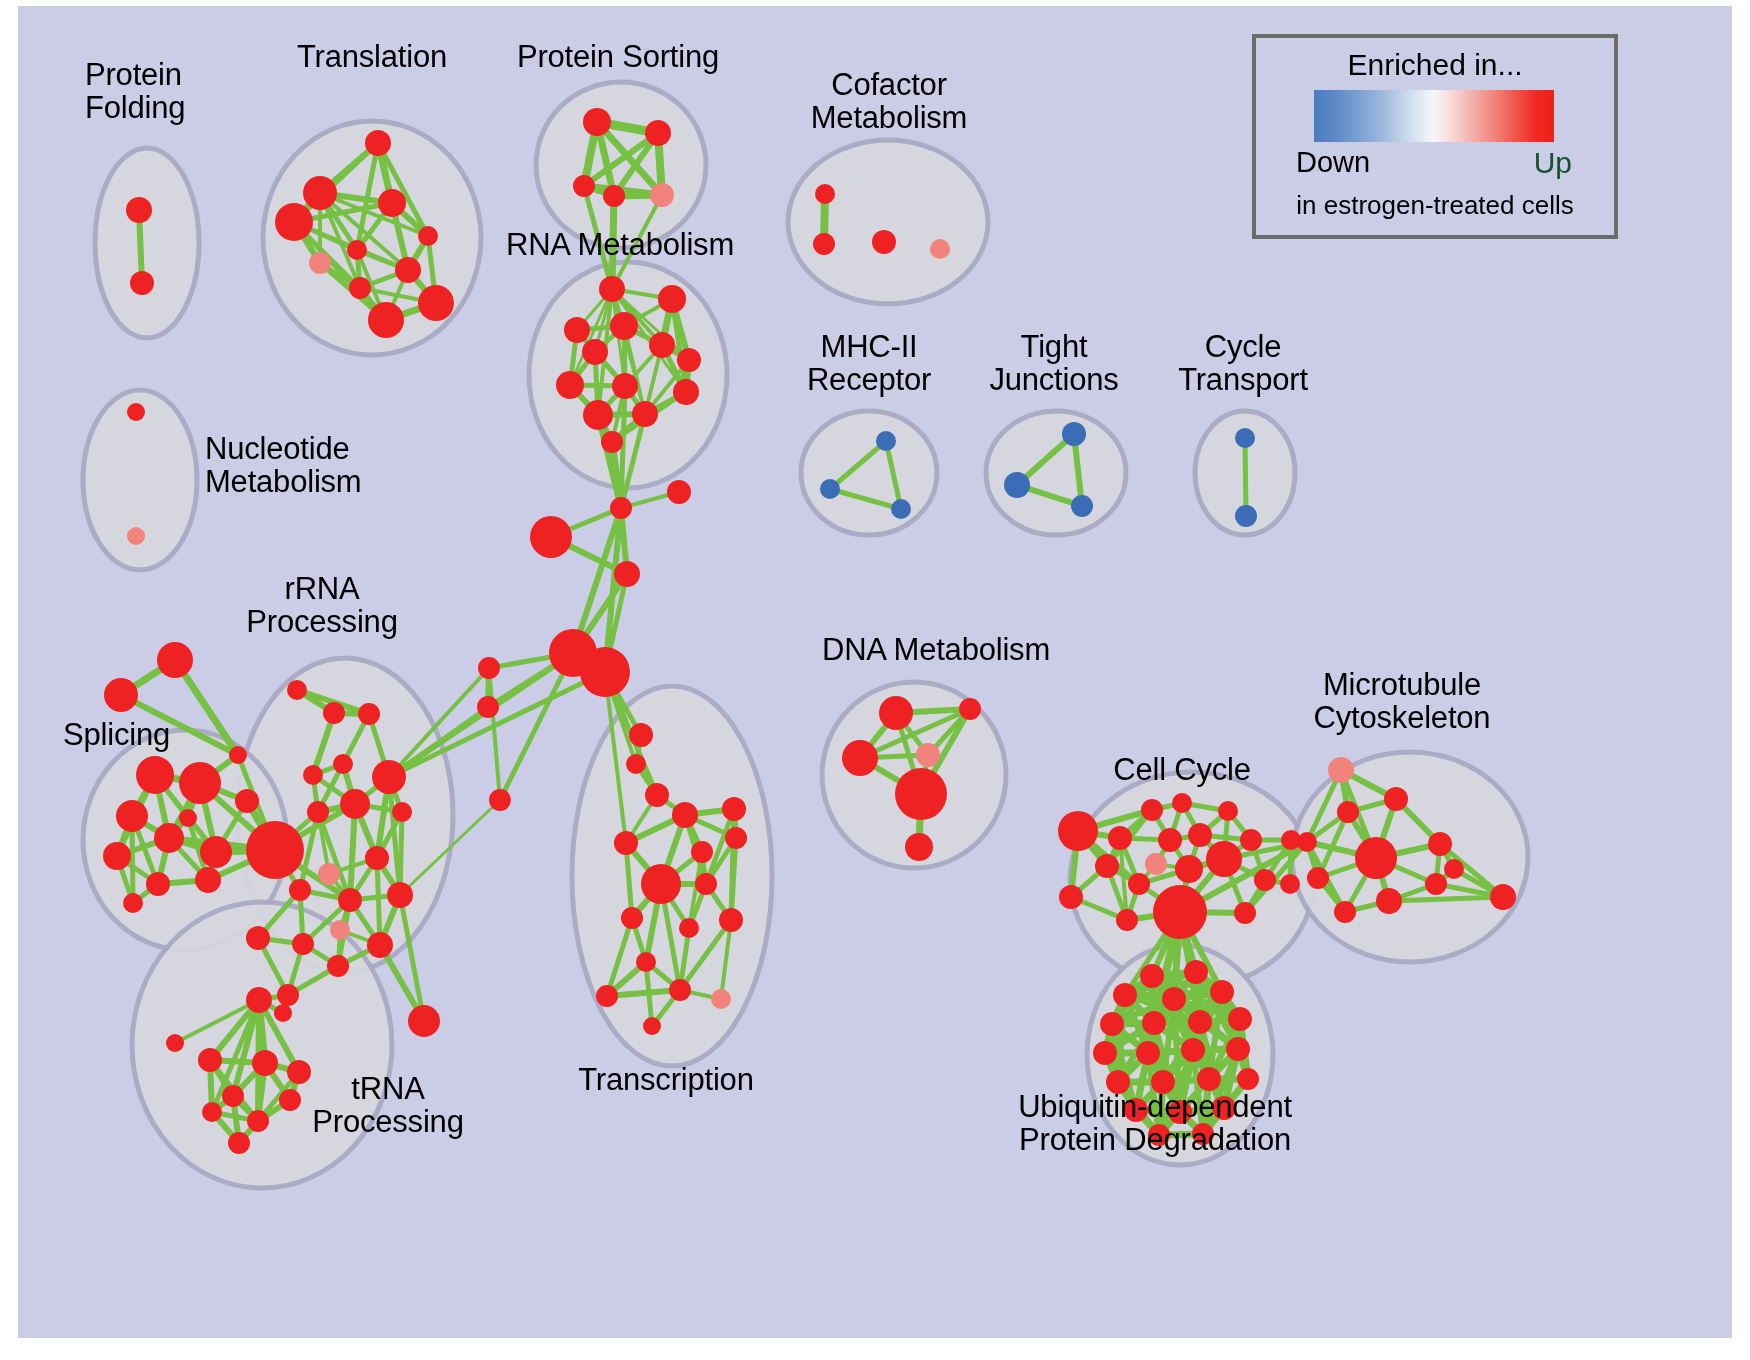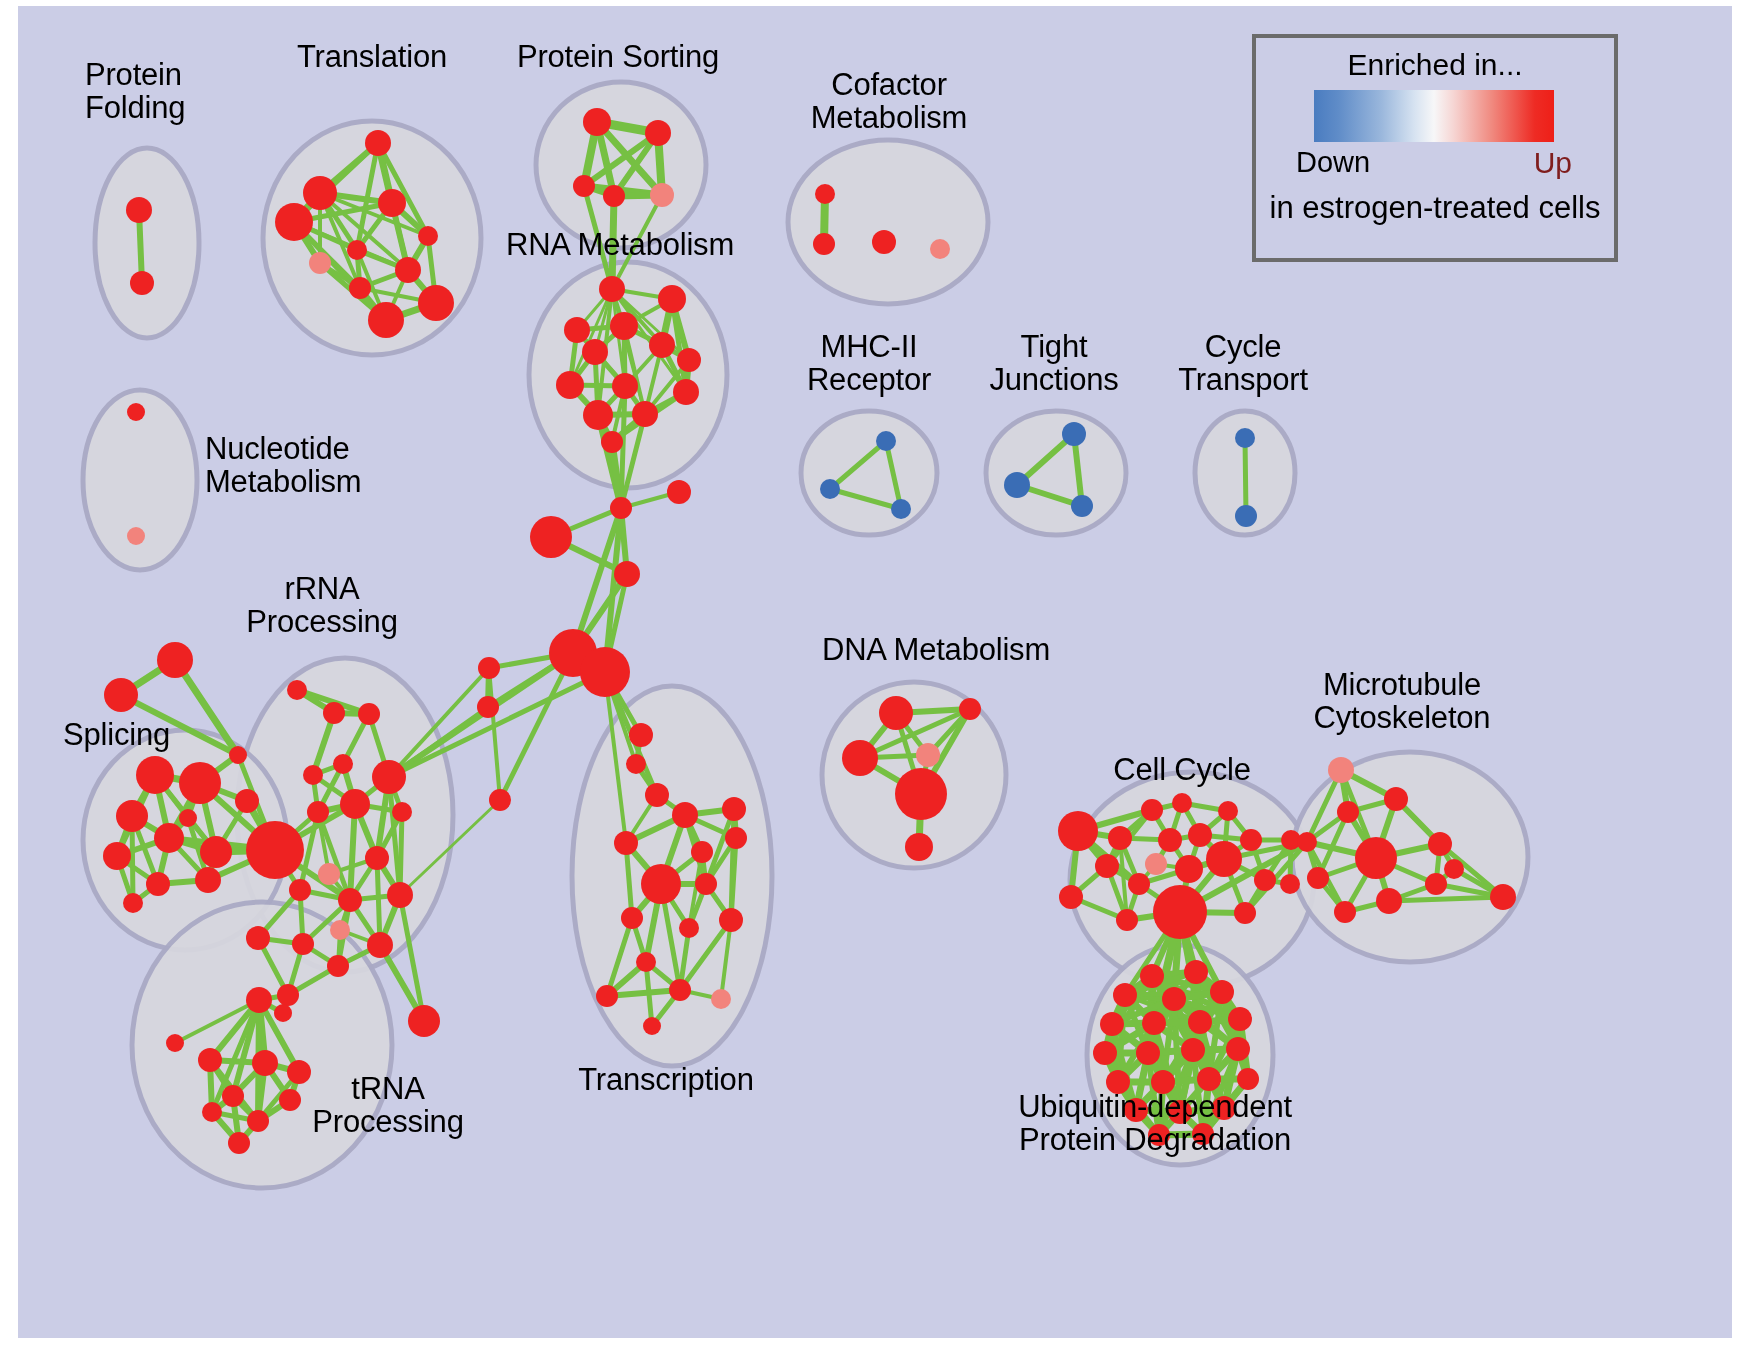--- a/index.html
+++ b/index.html
@@ -59,21 +59,21 @@
   }
   .cluster-label.center { text-align: center; transform: translateX(-50%); }
   .cluster-label.left   { text-align: left; }
 
   
   #legend-box {
     position: absolute;
     left: 1252px;
     top: 34px;
     width: 366px;
-    height: 228px;
+    height: 205px;
     background: #cbcde6;
     border: 4px solid #6b6b6b;
     box-sizing: border-box;
   }
   #legend-title {
     position: absolute;
     top: 10px;
     left: 0;
     width: 100%;
     text-align: center;
@@ -102,28 +102,28 @@
     top: 108px;
     left: 40px;
     font-size: 29px;
     color: #000;
   }
   #legend-up {
     position: absolute;
     top: 108px;
     right: 42px;
     font-size: 30px;
-    color: #7f1d1d;
+    color: #14532d;
   }
   #legend-sub1, #legend-sub2 {
     position: absolute;
     left: 0;
     width: 100%;
     text-align: center;
-    font-size: 31px;
+    font-size: 26px;
     color: #000;
   }
   #legend-sub1 { top: 152px; }
   #legend-sub2 { top: 188px; }
 </style>
 </head>
 <body>
 
 <div id="figure-root">
 

